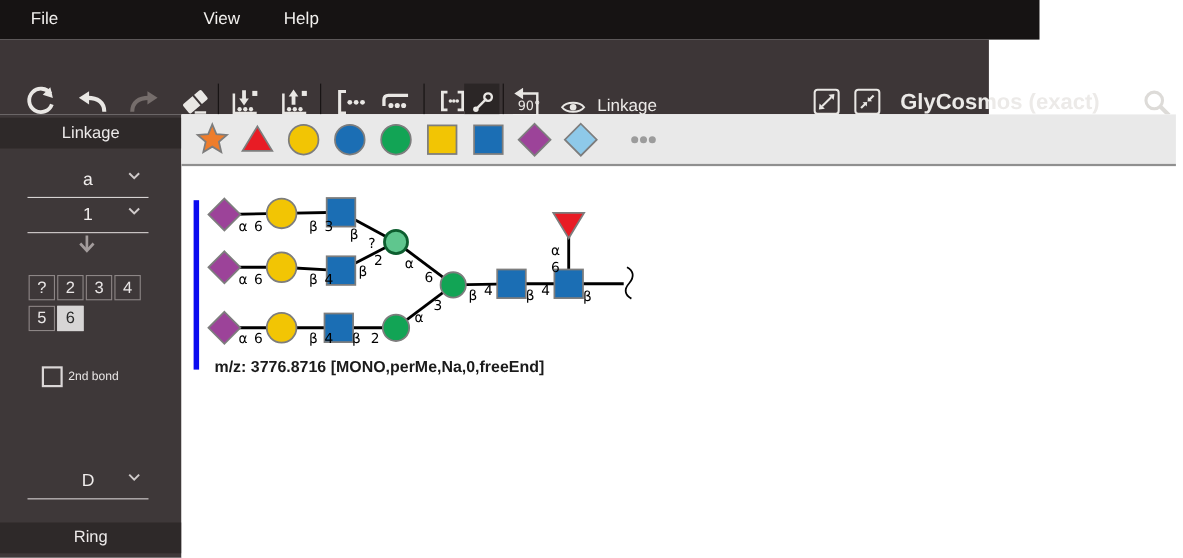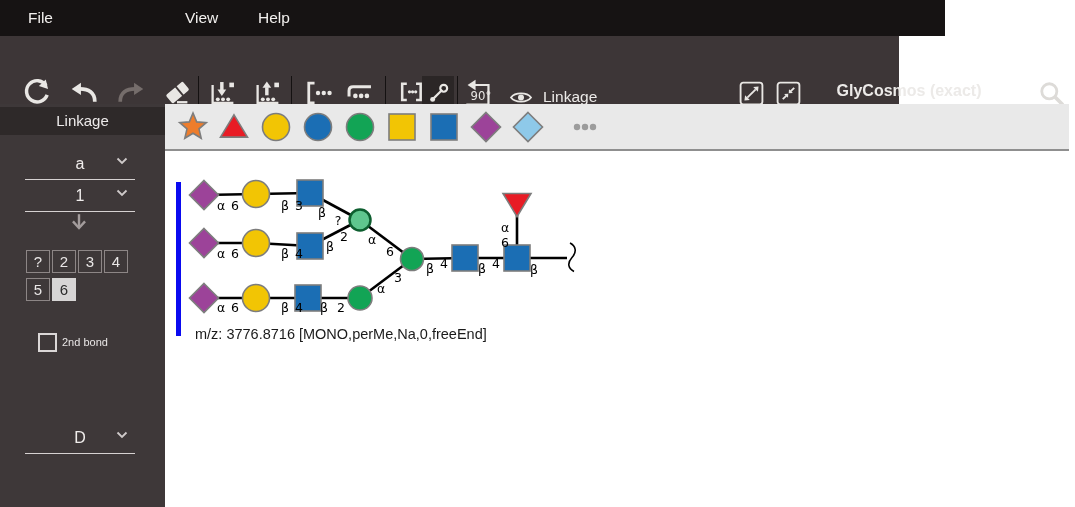--- a/index.html
+++ b/index.html
@@ -9,41 +9,41 @@
   .menubar{position:absolute;left:0;top:0;width:945px;height:36px;background:#161313;}
   .menu-item{position:absolute;top:0;height:36px;line-height:36px;color:#f2f0ee;font-size:15.5px;cursor:default;}
   
   .toolbar{position:absolute;left:0;top:36px;width:899px;height:68px;background:#3d3637;}
   .tb{position:absolute;top:42px;width:34px;height:34px;display:flex;align-items:center;justify-content:center;}
   .tb-sep{position:absolute;top:40px;width:1px;height:56px;background:#141111;}
   .tb-active{position:absolute;top:40px;width:32px;height:40px;background:#2b2626;display:flex;align-items:center;justify-content:center;}
   .tb-label-btn{position:absolute;top:38px;display:flex;align-items:flex-start;gap:10px;padding-top:10px;}
   .tb-label{color:#eceae8;font-size:15.5px;line-height:26px;}
   .db-select{position:absolute;left:814px;top:42px;width:208px;height:32px;border-bottom:1px solid #c9c5c3;}
-  .db-value{position:absolute;left:0;top:4px;width:190px;text-align:center;color:#eceae8;font-size:16px;font-weight:bold;}
+  .db-value{position:absolute;left:0;top:4px;width:190px;text-align:center;color:#eceae8;font-size:20px;font-weight:bold;}
   .db-chevron{position:absolute;right:10px;top:22px;}
   
   .sidebar{position:absolute;left:0;top:104px;width:165px;height:403px;background:#3e3839;}
   .sb-header{position:absolute;left:0;width:165px;height:28px;background:#2e2929;color:#edeaea;
              font-size:15px;line-height:28px;text-align:center;}
   .sb-select{position:absolute;left:25px;width:110px;height:27px;border-bottom:1px solid #d6d2d2;
              color:#f0edec;font-size:16px;text-align:center;line-height:24px;}
   .sb-select .chev{position:absolute;right:7px;bottom:7px;}
   .arrow-down{position:absolute;left:68px;top:107px;}
   .lk-btn{position:absolute;width:24px;height:23px;border:1px solid #8d8686;box-sizing:border-box;
           color:#e9e6e6;font-size:15px;line-height:21px;text-align:center;background:transparent;}
   .lk-btn.selected{background:#d7d5d5;color:#2b2b2b;border-color:#d7d5d5;}
   .checkbox{position:absolute;left:38px;top:229px;width:15px;height:15px;border:2px solid #dbd7d7;background:transparent;}
   .checkbox-label{position:absolute;left:62px;top:230px;color:#e9e6e6;font-size:11px;line-height:16px;}
   
   .canvas{position:absolute;left:165px;top:104px;width:910px;height:403px;background:#ffffff;}
   .palette{position:absolute;left:0;top:0;width:904px;height:45px;background:#e9e9e9;border-bottom:2px solid #8f8f8f;}
   #palette-svg{position:absolute;left:0;top:0;}
   #glycan-svg{position:absolute;left:0;top:47px;}
-  .mz{position:absolute;left:30px;top:222px;color:#1b1b1b;font-size:14.5px;}
+  .mz{position:absolute;left:30px;top:222px;color:#1b1b1b;font-size:14.5px;font-weight:bold;}
 </style>
 </head>
 <body>
 
 <header class="menubar">
   <span class="menu-item" style="left:28px">File</span>
   <span class="menu-item" style="left:185px">View</span>
   <span class="menu-item" style="left:258px">Help</span>
 </header>
 
@@ -212,20 +212,21 @@
   <div class="checkbox"></div>
   <span class="checkbox-label">2nd bond</span>
 
   <div class="sb-select" style="top:322px">
     <span>D</span>
     <span class="chev"><svg width="12" height="8" viewBox="0 0 12 8">
           <polyline points="1.5,1.5 6,6 10.5,1.5" fill="none" stroke="#cfcaca" stroke-width="1.8"></polyline>
         </svg></span>
   </div>
 
+  <div class="sb-header" style="top:371px">Ring</div>
 </aside>
 
 <main class="canvas">
   <div class="palette">
     <svg id="palette-svg" width="904" height="45" viewBox="165 104 904 45">
         <polygon fill="#ee7d2c" stroke="#7d7d7d" stroke-width="1.6" points="193.0,113.0 196.7,121.9 206.3,122.7 199.0,128.9 201.2,138.3 193.0,133.3 184.8,138.3 187.0,128.9 179.7,122.7 189.3,121.9"></polygon>
         <polygon fill="#e81c25" stroke="#7d7d7d" stroke-width="1.6" points="234,114.85 247.5,137.125 220.5,137.125"></polygon>
         <circle fill="#f2c504" stroke="#7d7d7d" stroke-width="1.6" cx="276" cy="127" r="13.5"></circle>
         <circle fill="#1b6eb4" stroke="#7d7d7d" stroke-width="1.6" cx="318" cy="127" r="13.5"></circle>
         <circle fill="#12a455" stroke="#7d7d7d" stroke-width="1.6" cx="360" cy="127" r="13.5"></circle>

